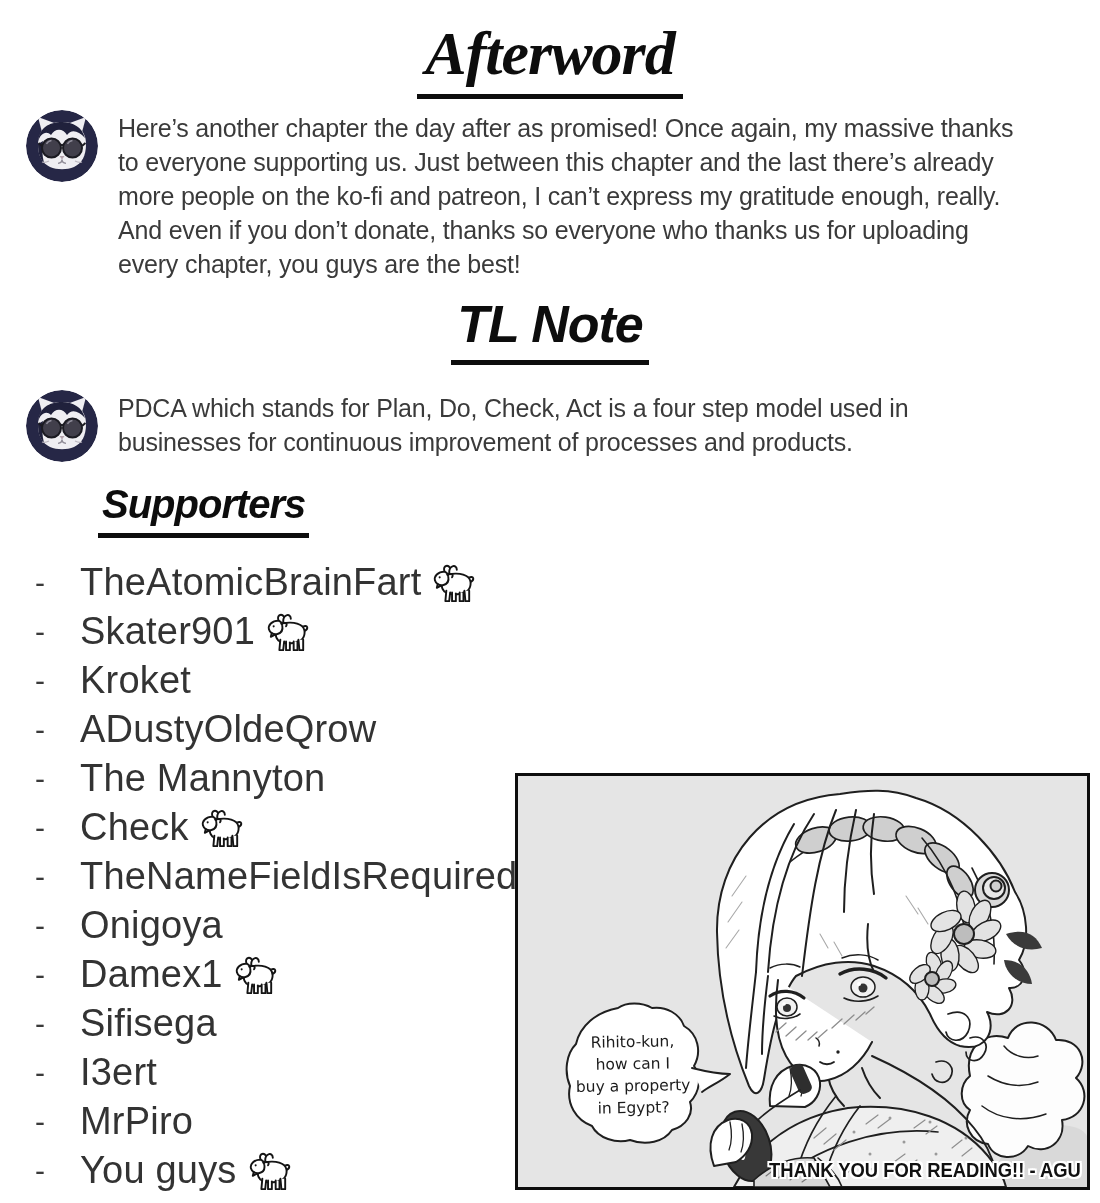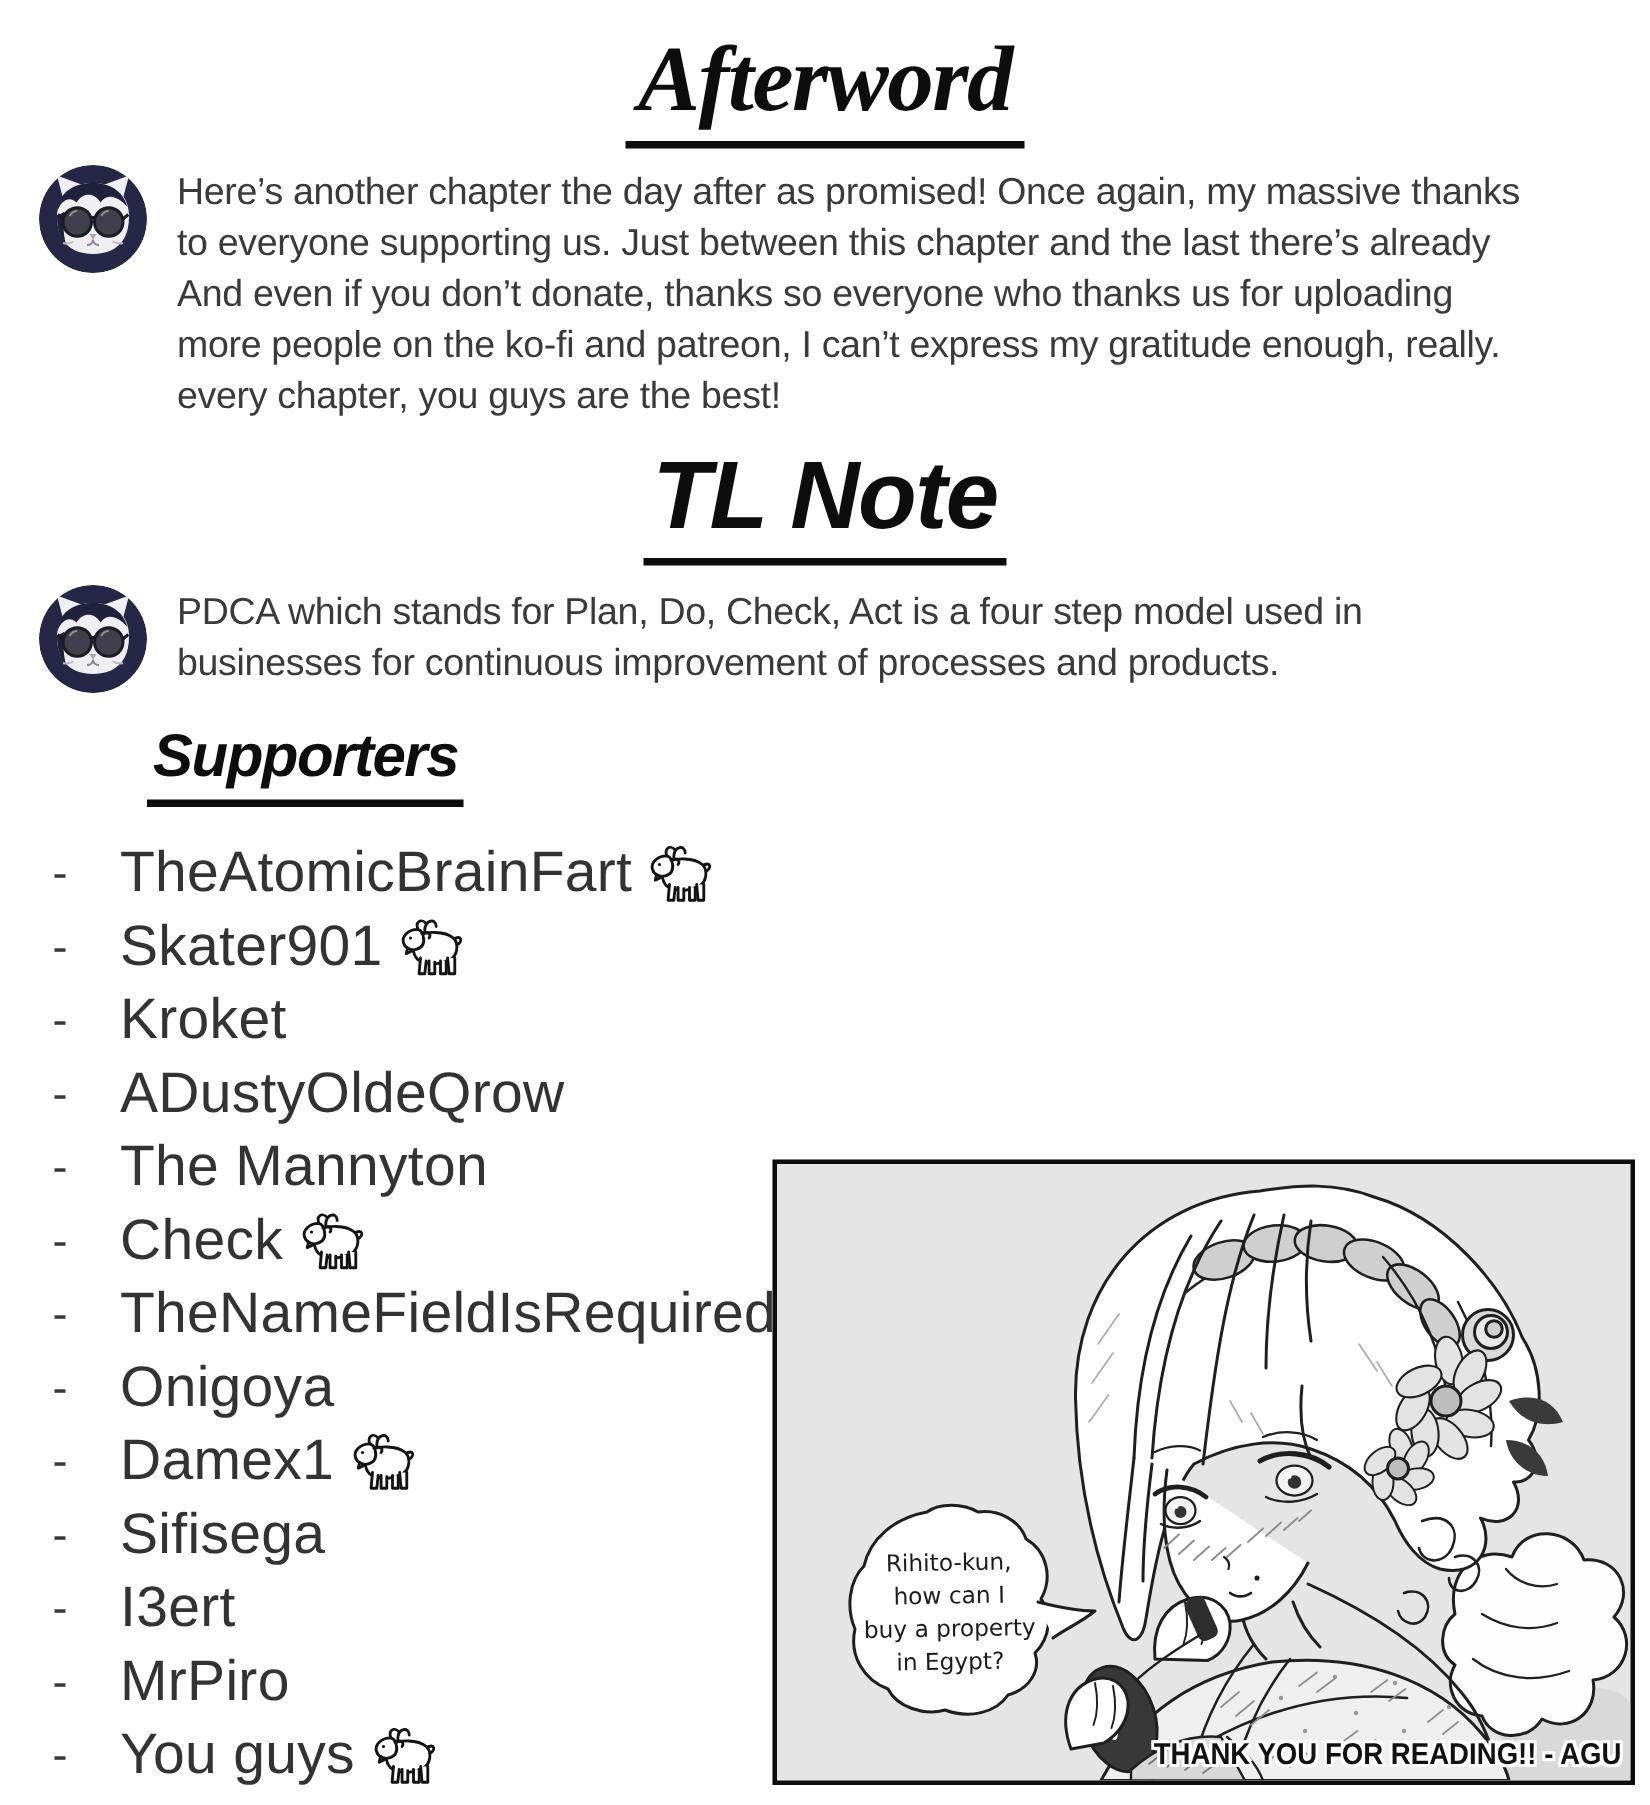--- a/index.html
+++ b/index.html
@@ -11,21 +11,21 @@
   
   .h-center{position:absolute; left:0; width:100%; text-align:center;}
   .h-left{position:absolute;}
   .big-title{
     display:inline-block; font-style:italic; font-weight:bold; color:#0d0d0d;
     border-bottom:5px solid #0d0d0d; line-height:1.02;
   }
   .t-afterword{top:22px;}
   .t-afterword .big-title{font-size:62px; padding:0 8px 9px 8px; letter-spacing:-1px;font-family:Liberation Serif, serif;}
   .t-tlnote{top:298px;}
-  .t-tlnote .big-title{font-size:64px; padding:0 6px 9px 6px; letter-spacing:-1px;}
+  .t-tlnote .big-title{font-size:52px; padding:0 6px 9px 6px; letter-spacing:-1px;}
   .t-supporters{top:484px; left:98px;}
   .t-supporters .big-title{font-size:40px; padding:0 4px 8px 4px; letter-spacing:-1px;}
   
   .row{position:absolute; left:26px; right:20px;}
   .row1{top:110px;}
   .row2{top:390px;}
   .avatar{width:72px; height:72px; border-radius:50%; overflow:hidden; display:block;}
   .para{position:absolute; left:92px; top:1px;}
   .pline{font-size:25px; line-height:34px; white-space:nowrap; color:#3a3a3a; letter-spacing:-0.2px;}
   
@@ -80,22 +80,22 @@
         <path d="M16 36 L12.5 33 M56 36 L59.5 33" stroke="#1b1b22" stroke-width="2"></path>
         <path d="M20.5 34 a6.5 6.5 0 0 1 5 -3.5 M41.5 34 a6.5 6.5 0 0 1 5 -3.5" stroke="#8e8c99" stroke-width="1.4" fill="none"></path>
         <path d="M33.5 46 L38.5 46 L36 49.6 Z" fill="#b3a2ab"></path>
         <path d="M36 49.6 C36 52 34 53.2 32 53.4 M36 49.6 C36 52 38 53.2 40 53.4" stroke="#8f8b96" stroke-width="1.4" fill="none"></path>
         <path d="M23 51 q-4 2 -7 1 M49 51 q4 2 7 1" stroke="#b9b4bd" stroke-width="1.3" fill="none"></path>
       </svg>
     </span>
     <div class="para" id="p1">
         <div class="pline">Here’s another chapter the day after as promised! Once again, my massive thanks</div>
         <div class="pline">to everyone supporting us. Just between this chapter and the last there’s already</div>
+        <div class="pline">more people on the ko-fi and patreon, I can’t express my gratitude enough, really.</div>
         <div class="pline">And even if you don’t donate, thanks so everyone who thanks us for uploading</div>
-        <div class="pline">more people on the ko-fi and patreon, I can’t express my gratitude enough, really.</div>
         <div class="pline">every chapter, you guys are the best!</div>
       </div>
   </div>
 
   <div class="h-center t-tlnote">
     <span class="big-title">TL Note</span>
   </div>
 
   <div class="row row2">
     <span class="avatar">

